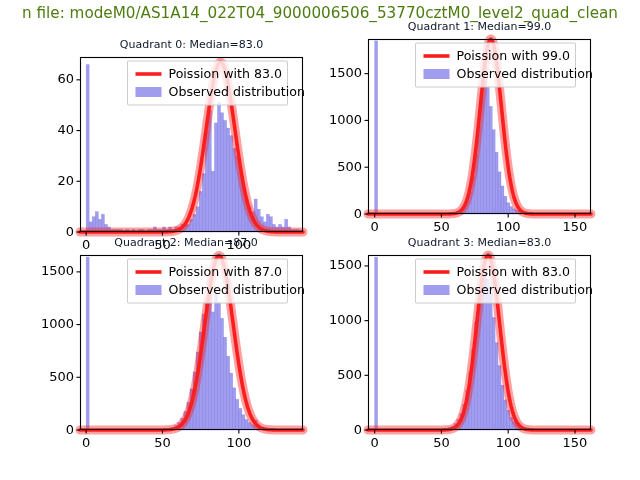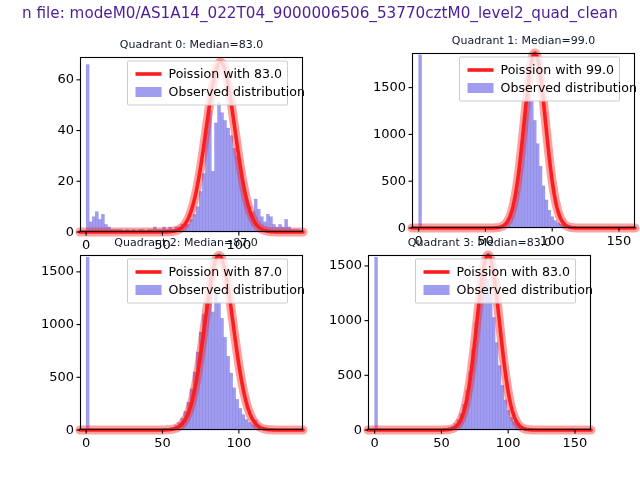--- a/index.html
+++ b/index.html
@@ -15,21 +15,21 @@
     overflow: hidden;
     font-family: "DejaVu Sans", sans-serif;
   }
   .suptitle {
     position: absolute;
     top: 3px;
     left: 50%;
     transform: translateX(-50%);
     white-space: nowrap;
     font-size: 15.2px;
-    color: #4c1d95;
+    color: #4d7c0f;
     line-height: 20px;
   }
   .axes {
     position: absolute;
   }
   .axes-title {
     position: absolute;
     left: 50%;
     transform: translateX(-50%);
     white-space: nowrap;
@@ -201,21 +201,21 @@
         <text class="ticklabel y" x="-6" y="22.82608695652175">60</text>
         <g>
           <rect class="legendbox" x="47.5" y="4" width="160" height="44" rx="1"></rect>
           <line class="legend-line" x1="55.5" y1="17" x2="81.5" y2="17"></line>
           <text class="legend-text" x="88.5" y="17">Poission with 83.0</text>
           <rect class="legend-patch" x="55.5" y="30" width="26" height="10"></rect>
           <text class="legend-text" x="88.5" y="35">Observed distribution</text>
         </g>
       </svg>
     </div>
-  <div class="axes" id="ax1" style="left: 368px; top: 53px; width: 223px; height: 194px; margin-left: 44px;">
+  <div class="axes" id="ax1" style="left: 368px; top: 39px; width: 223px; height: 194px;">
       <div class="axes-title" style="top: -21px;">Quadrant 1: Median=99.0</div>
       <svg class="plotsvg" width="293" height="209">
         <g>
           <rect class="hbar" x="6.676646706586826" y="1.8716577540106982" width="2.9377245508982046" height="173.1283422459893"></rect>
           <rect class="hbar" x="9.61437125748503" y="174.25133689839572" width="2.937724550898203" height="0.7486631016042793"></rect>
           <rect class="hbar" x="12.552095808383234" y="174.62566844919786" width="2.9377245508982046" height="0.6"></rect>
           <rect class="hbar" x="15.489820359281438" y="174.7192513368984" width="2.937724550898203" height="0.6"></rect>
           <rect class="hbar" x="18.42754491017964" y="174.81283422459893" width="2.937724550898203" height="0.6"></rect>
           <rect class="hbar" x="21.365269461077844" y="174.81283422459893" width="2.937724550898203" height="0.6"></rect>
           <rect class="hbar" x="24.302994011976047" y="174.90641711229947" width="2.937724550898203" height="0.6"></rect>

